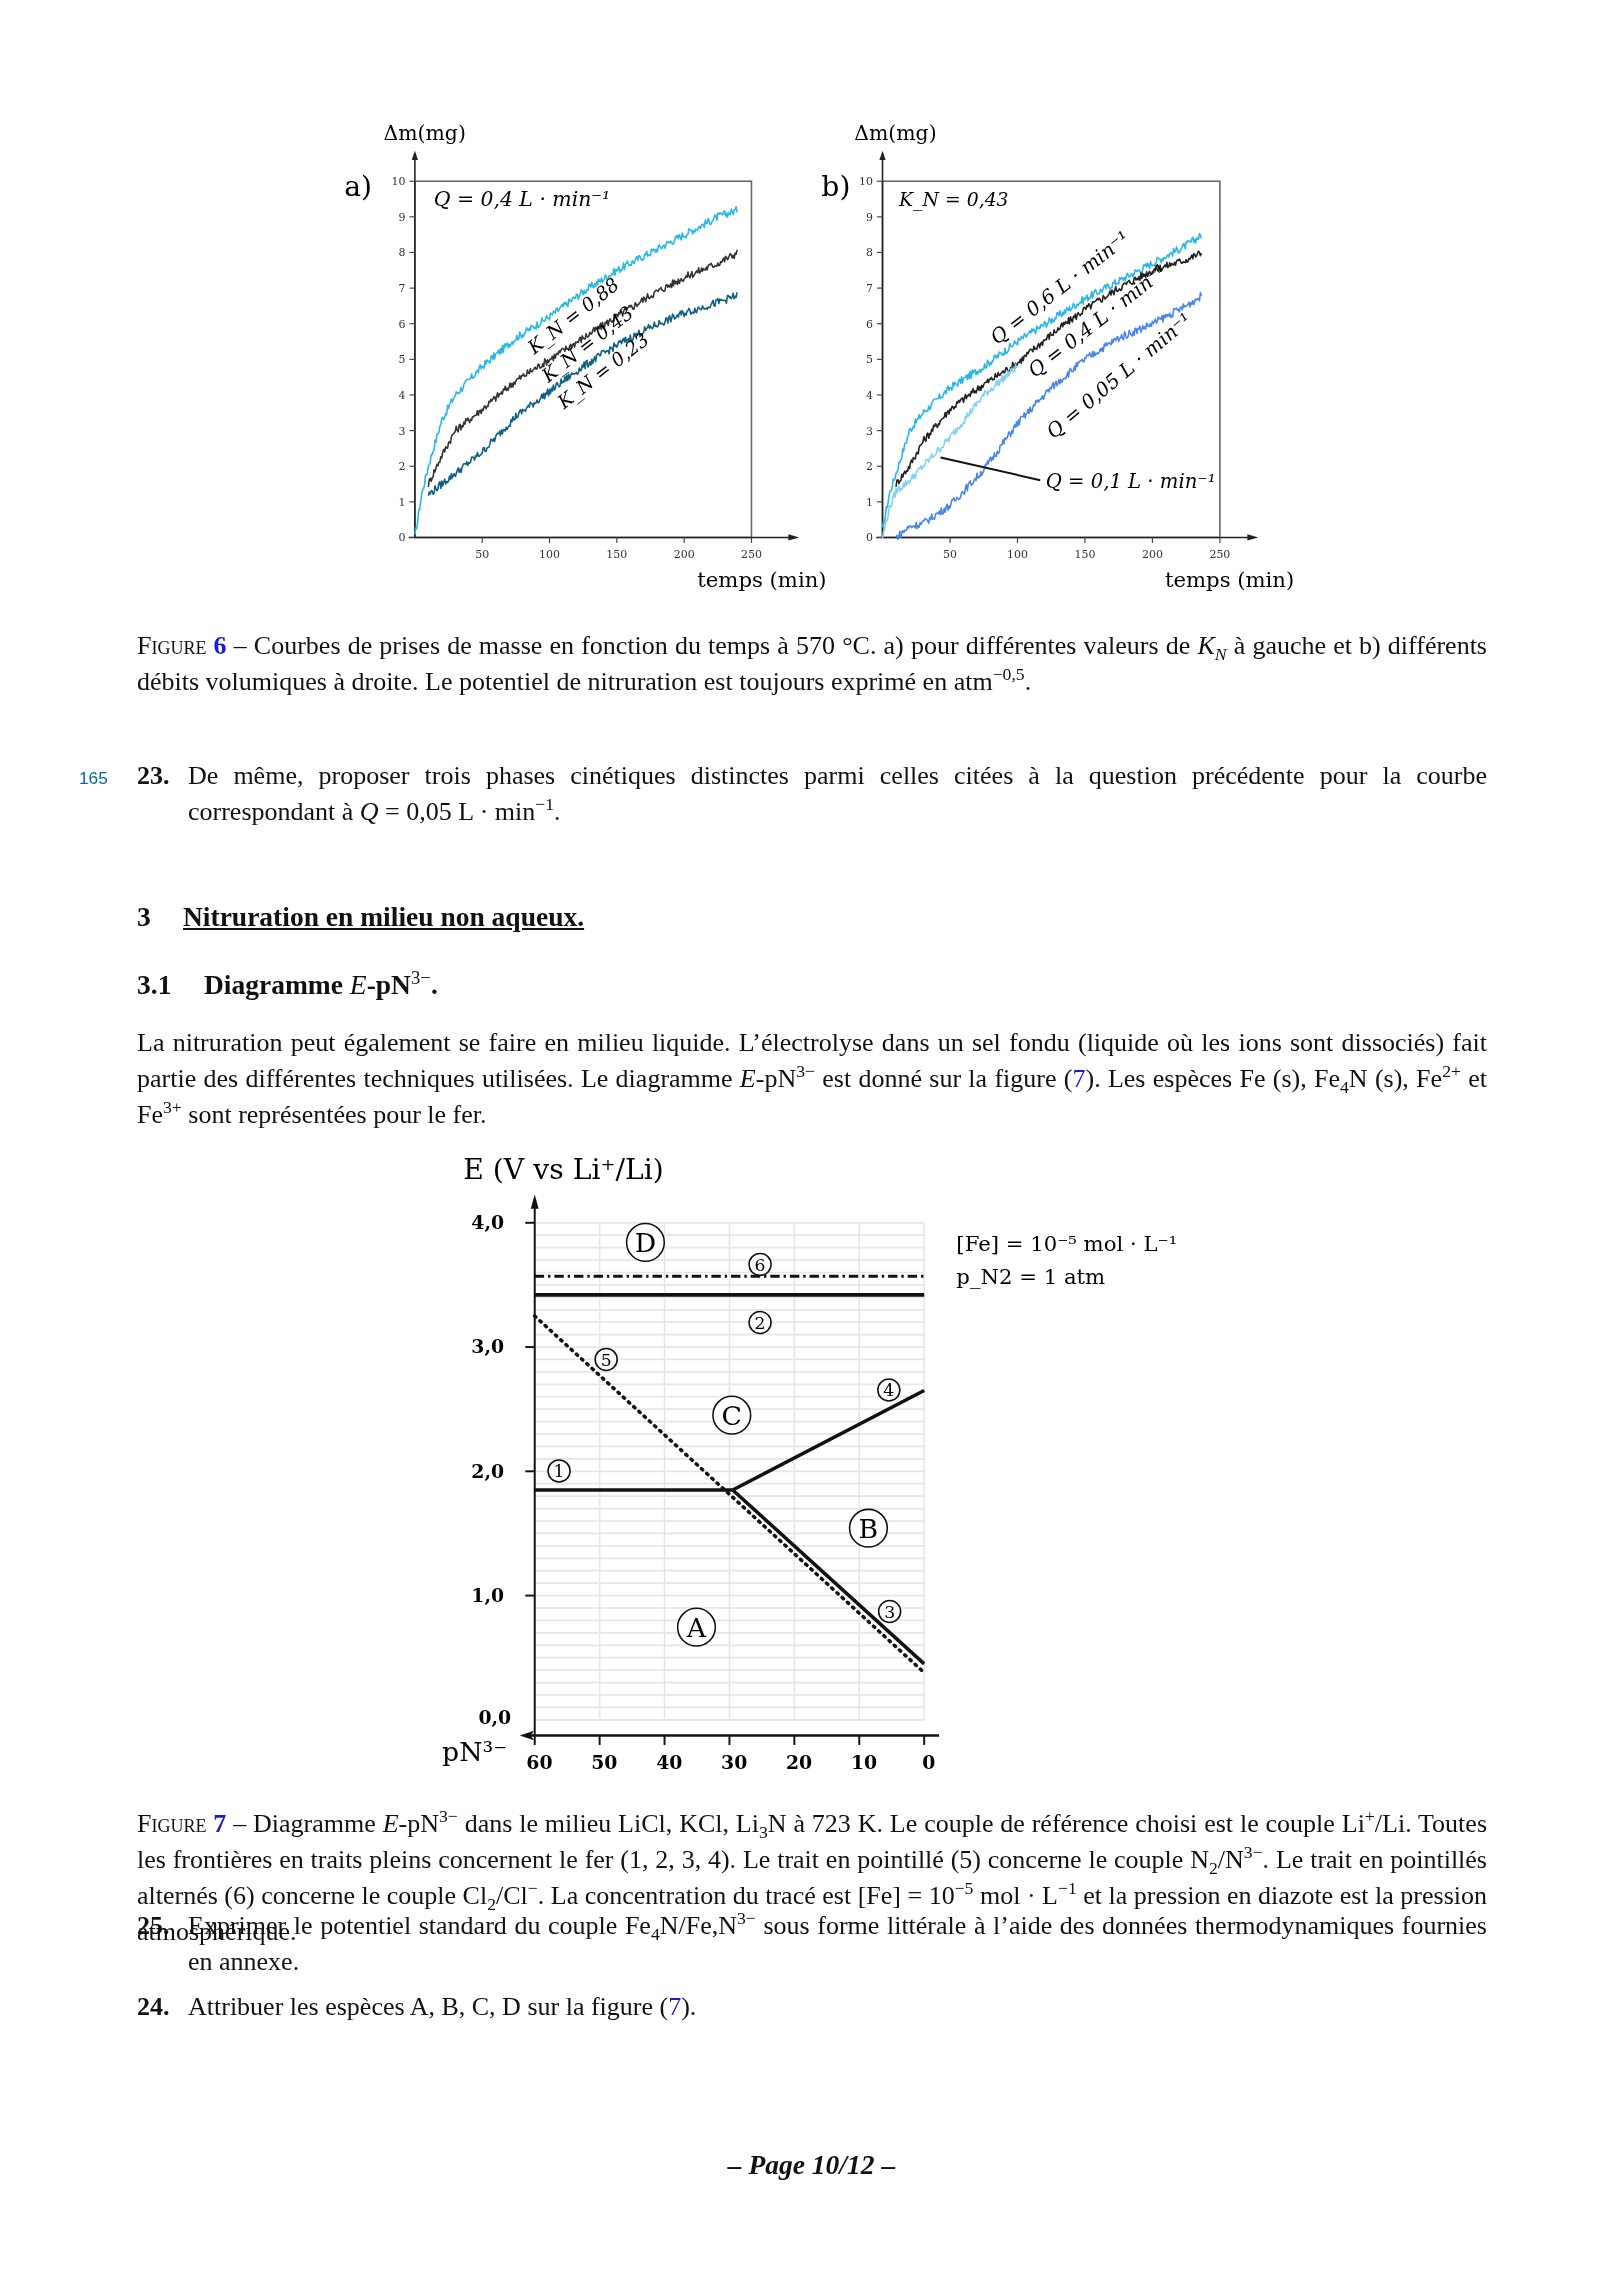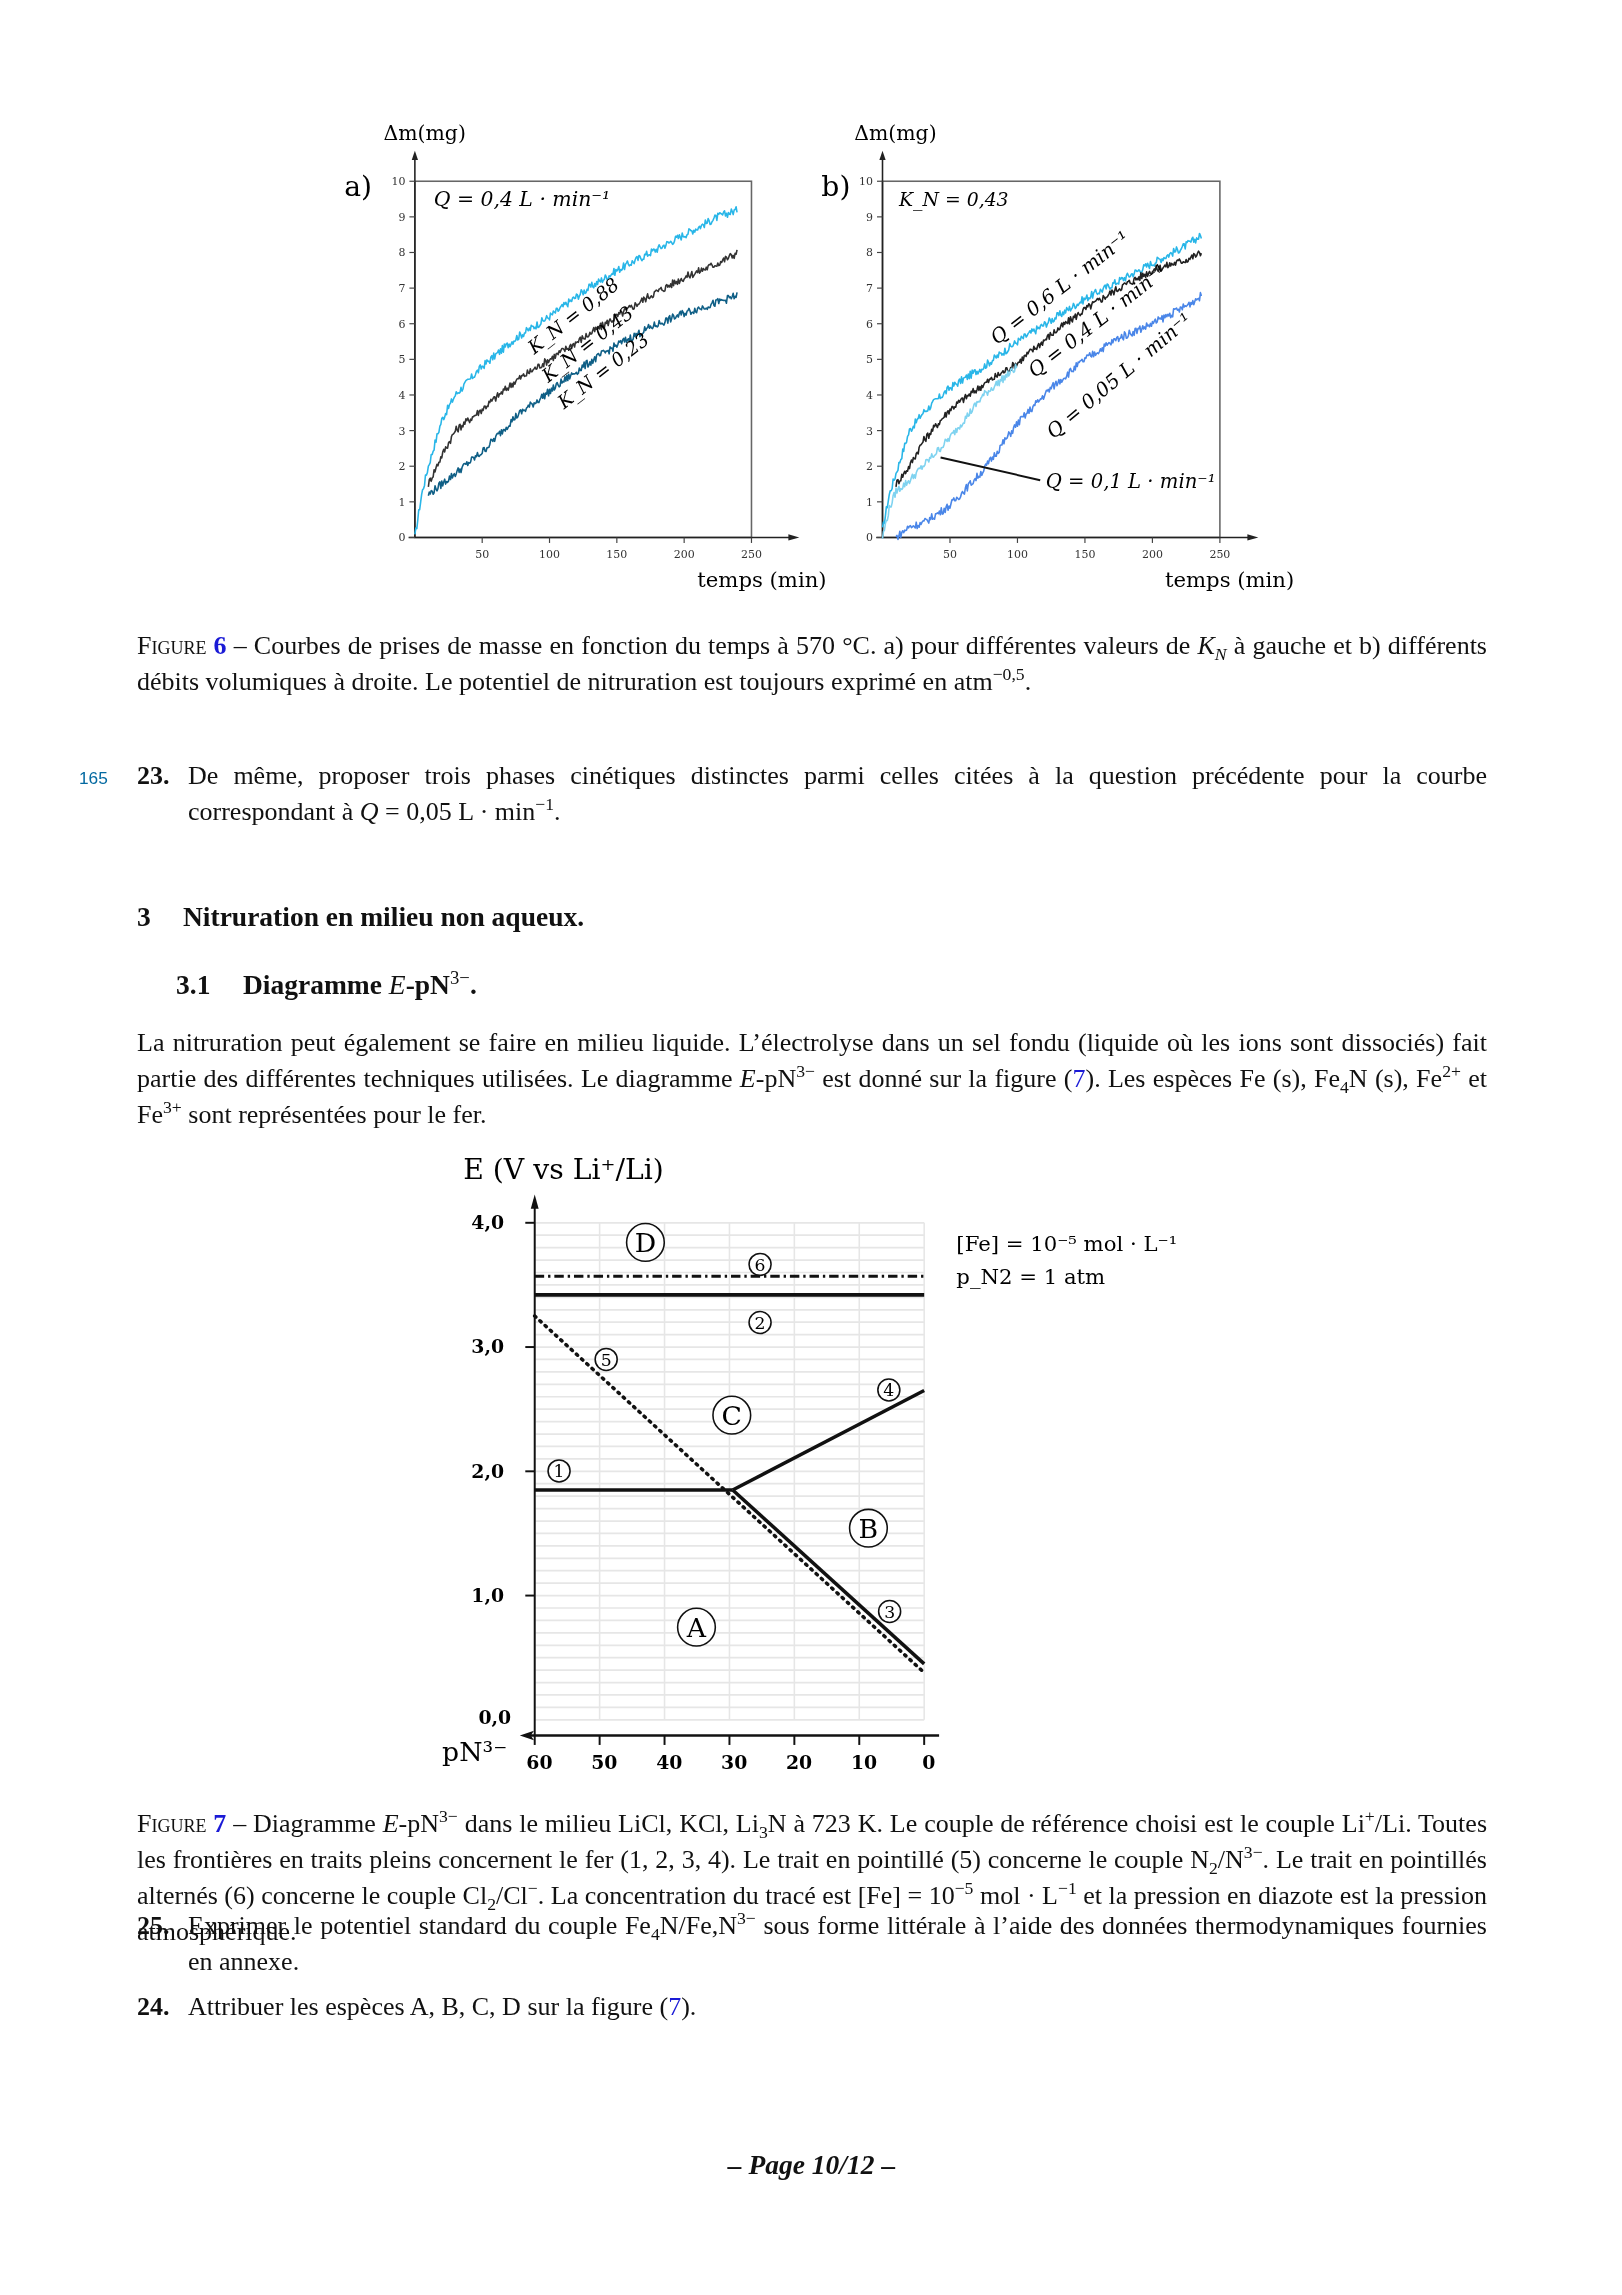--- a/index.html
+++ b/index.html
@@ -4,21 +4,21 @@
 <style>
   html, body { margin: 0; padding: 0; background: #ffffff; }
   body { width: 1623px; height: 2295px; position: relative; font-family: "Liberation Serif", "DejaVu Serif", serif; color: #111; overflow: hidden; }
   .figsvg { position: absolute; left: 0; top: 0; }
   .caption, .para, .question { font-size: 26px; line-height: 36px; text-align: justify; }
   .caption { position: absolute; left: 137px; width: 1350px; }
   .smallcaps { font-variant: small-caps; }
   .ref { color: #1a1ad6; font-weight: bold; }
   .heading { position: absolute; left: 137px; font-weight: bold; font-size: 27.5px; }
   .heading .num { display: inline-block; width: 46px; }
-  .heading2 .num { width: 67px; margin-left: 39px; }
+  .heading2 .num { width: 67px; }
   .question { position: absolute; left: 137px; width: 1350px; }
   .question .qnum { position: absolute; left: 0; top: 0; font-weight: bold; }
   .question .qtext { display: block; margin-left: 51px; }
   .lineno { position: absolute; left: 79px; font-family: "Liberation Sans", "DejaVu Sans", sans-serif; font-size: 17.3px; color: #0369a1; }
   .footer { position: absolute; left: 0; width: 1623px; text-align: center; top: 2149px; font-style: italic; font-size: 27.5px; font-weight: bold; }
   i.m { font-style: italic; }
   sup, sub { font-size: 68%; line-height: 0; }
   .svgtext { font-family: "DejaVu Serif", "Liberation Serif", serif; }
 </style>
 </head>
@@ -146,21 +146,21 @@
   <span class="smallcaps">Figure</span>
   <span class="ref">6</span><span> – Courbes de prises de masse en fonction du temps à 570 °C. a) pour différentes valeurs de </span><i class="m">K</i><sub><i>N</i></sub><span> à gauche et b) différents débits volumiques à droite. Le potentiel de nitruration est toujours exprimé en atm</span><sup>−0,5</sup><span>.</span>
 </div>
 
 <div class="lineno" style="top: 768px;">165</div>
 <div class="question" style="top: 758px;">
   <span class="qnum">23.</span>
   <span class="qtext"><span>De même, proposer trois phases cinétiques distinctes parmi celles citées à la question précédente pour la courbe correspondant à </span><i class="m">Q</i><span> = 0,05 L · min</span><sup>−1</sup><span>.</span></span>
 </div>
 
-<div class="heading" style="top: 901px;">
+<div class="heading" style="top: 901px; text-decoration: underline;">
   <span class="num">3</span><span>Nitruration en milieu non aqueux.</span>
 </div>
 
 <div class="heading heading2" style="top: 969px;">
   <span class="num">3.1</span><span>Diagramme </span><i style="font-weight:normal">E</i><span>-pN</span><sup style="font-weight:normal">3−</sup><span>.</span>
 </div>
 
 <div class="caption para" style="top: 1025px;">
   <span>La nitruration peut également se faire en milieu liquide. L’électrolyse dans un sel fondu (liquide où les ions sont dissociés) fait partie des différentes techniques utilisées. Le diagramme </span><i class="m">E</i><span>-pN</span><sup>3−</sup><span> est donné sur la figure (</span><span class="ref" style="font-weight:normal">7</span><span>). Les espèces Fe (s), Fe</span><sub>4</sub><span>N (s), Fe</span><sup>2+</sup><span> et Fe</span><sup>3+</sup><span> sont représentées pour le fer.</span>
 </div>

